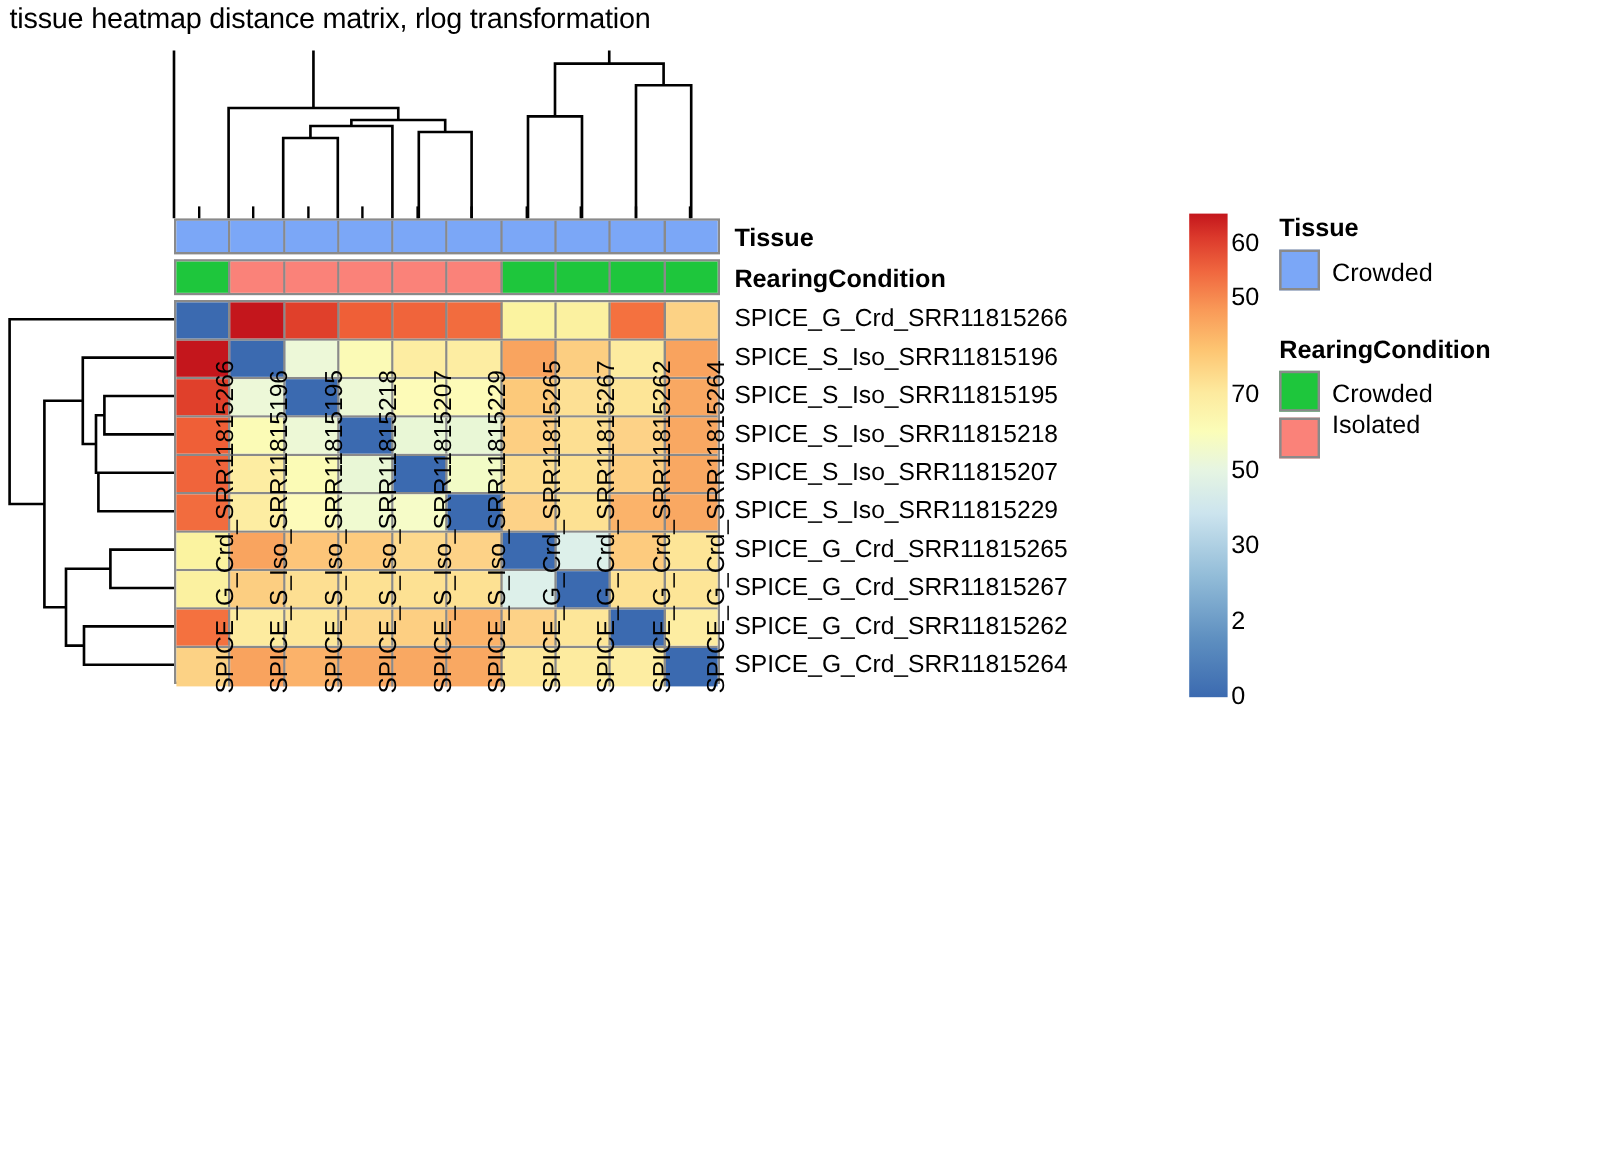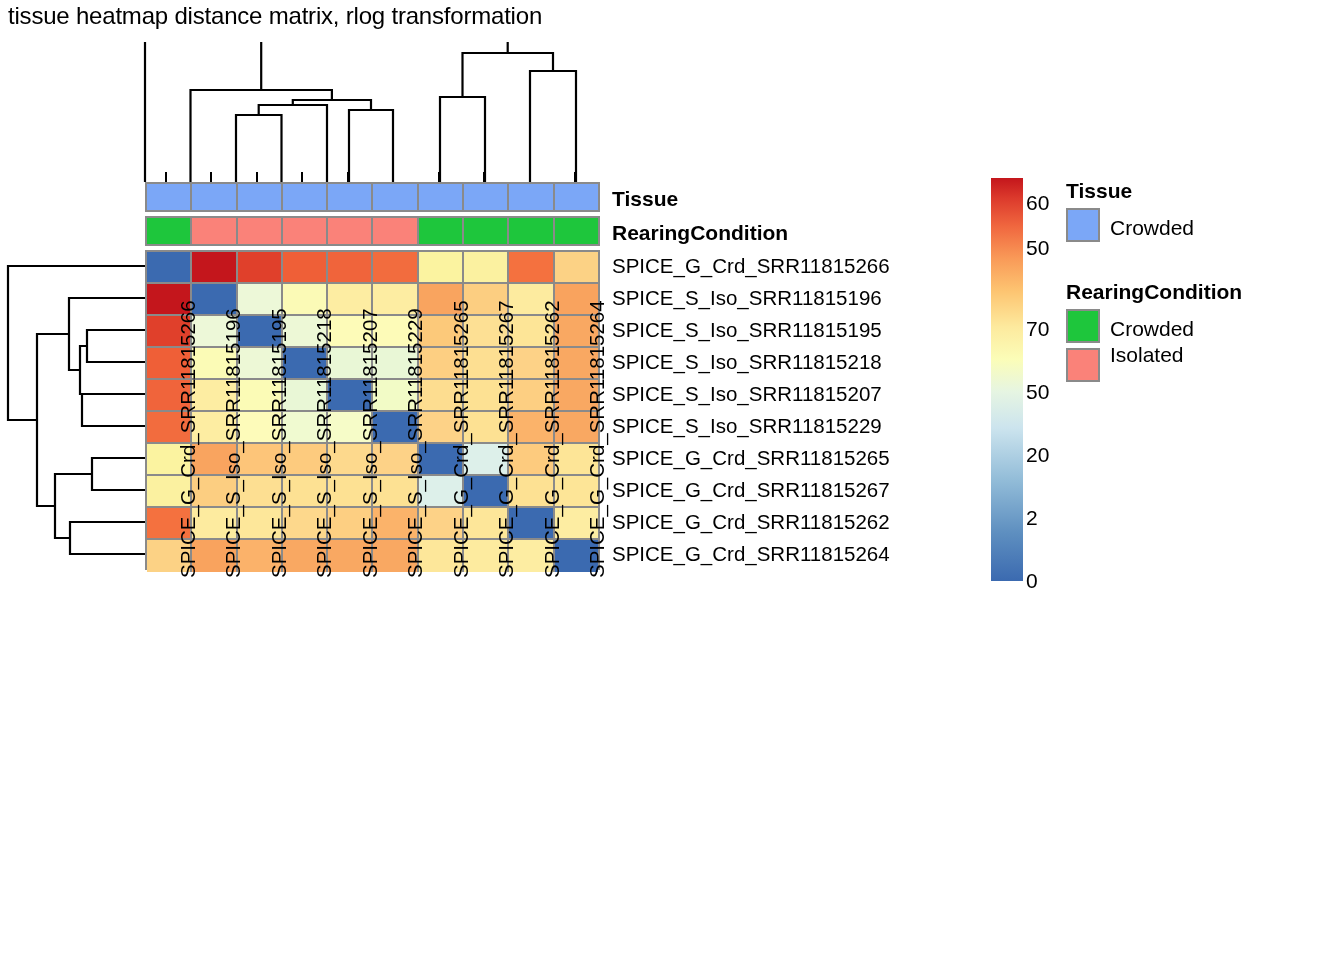--- a/index.html
+++ b/index.html
@@ -305,21 +305,21 @@
     </div>
 
   <div id="cbar" style="left:991px;top:178px;width:32px;height:403px;">
     <div class="bar" style="background: linear-gradient(rgb(196, 22, 28) 0%, rgb(220, 58, 44) 5%, rgb(240, 103, 63) 12%, rgb(249, 154, 88) 20%, rgb(253, 196, 113) 28%, rgb(253, 234, 158) 37%, rgb(251, 253, 184) 45%, rgb(230, 245, 226) 53%, rgb(204, 228, 238) 62%, rgb(146, 188, 216) 75%, rgb(94, 143, 192) 88%, rgb(59, 106, 176) 100%);"></div>
   </div>
   <div class="abs" id="cbticks" style="left:1026px;top:178px;width:50px;height:403px;">
       <div class="cbtick" style="top: 14.1875px; left: 0px;">60</div>
       <div class="cbtick" style="top: 59px; left: 0px;">50</div>
       <div class="cbtick" style="top: 140.125px; left: 0px;">70</div>
       <div class="cbtick" style="top: 203.094px; left: 0px;">50</div>
-      <div class="cbtick" style="top: 266.062px; left: 0px;">20</div>
+      <div class="cbtick" style="top: 266.062px; left: 0px;">30</div>
       <div class="cbtick" style="top: 329.031px; left: 0px;">2</div>
       <div class="cbtick" style="top: 392px; left: 0px;">0</div>
     </div>
 
   <div class="leg-title abs" style="left:1066px;top:180px;">Tissue</div>
   <div class="leg-sw abs" id="sw-thorax" style="left: 1066px; top: 208px; background: rgb(123, 167, 247);"></div>
   <div class="leg-lab abs" style="left:1110px;top:217px;">Crowded</div>
 
   <div class="leg-title abs" style="left:1066px;top:281px;">RearingCondition</div>
   <div class="leg-sw abs" id="sw-crowded" style="left: 1066px; top: 309px; background: rgb(30, 198, 60);"></div>

